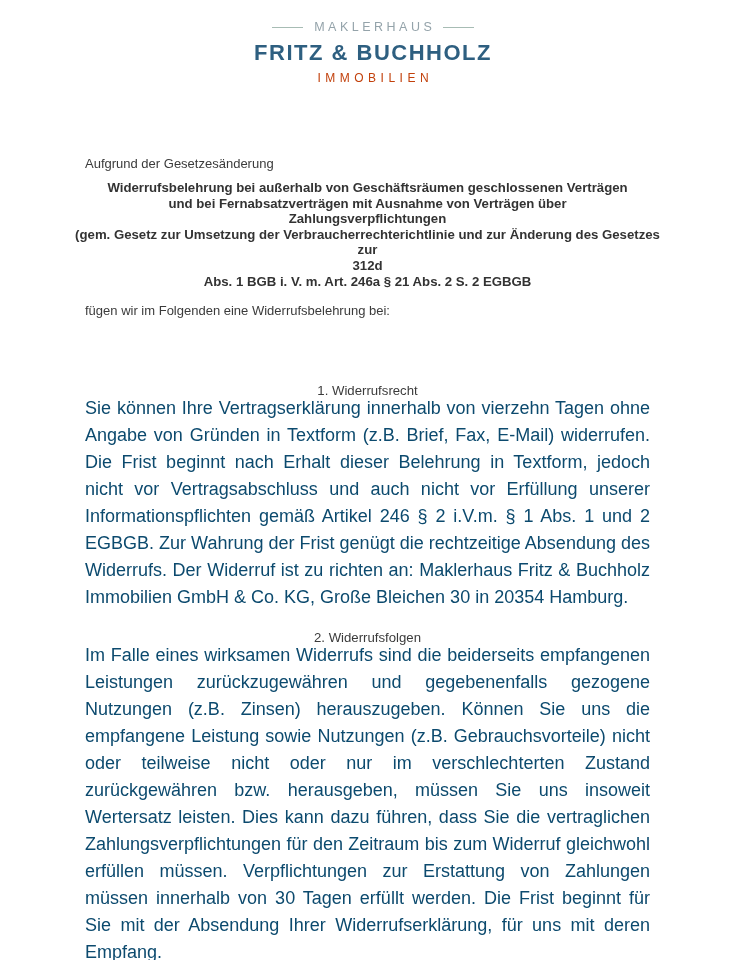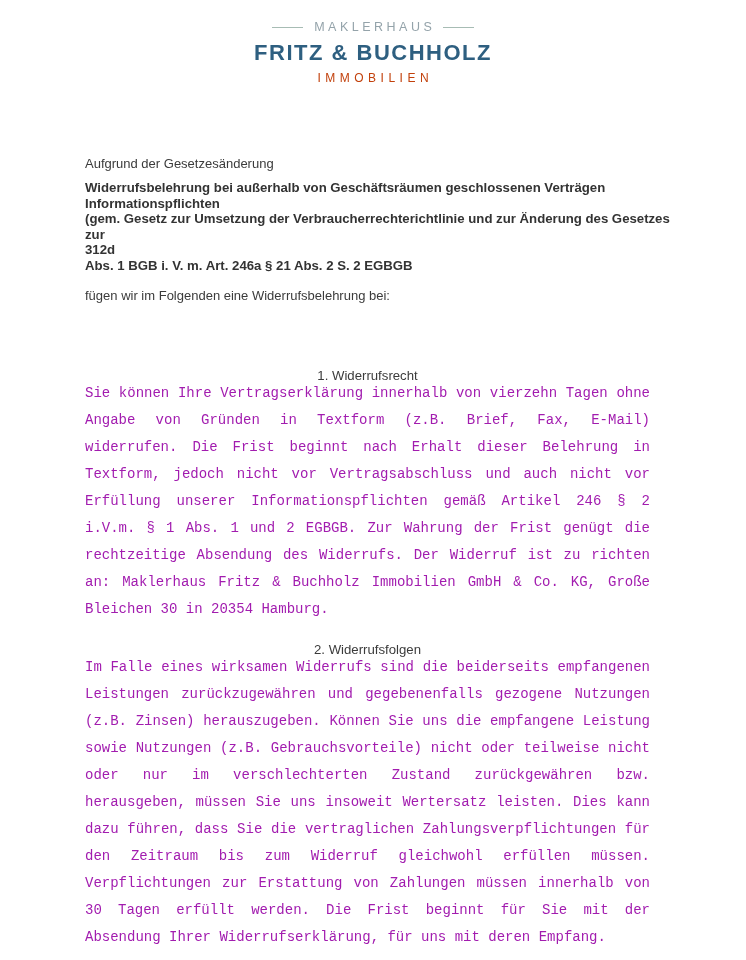--- a/index.html
+++ b/index.html
@@ -69,21 +69,21 @@
     font-size: 13px;
   }
   .intro {
     margin-top: 68px;
     line-height: 19px;
   }
   .doc-title {
     margin-top: 7px;
     display: flex;
     flex-direction: column;
-    align-items: flex-start;
+    align-items: center;
   }
   .doc-title .title-line {
     font-weight: 700;
     font-size: 13.2px;
     line-height: 15.6px;
     color: #333333;
     white-space: nowrap;
     text-align: center;
   }
   .lead {
@@ -96,23 +96,22 @@
     line-height: 19px;
     color: #3b3b3b;
   }
   .sec-1 .section-heading { margin-top: 61px; text-align: center; }
   .sec-2 .section-heading { margin-top: 17px; }
   .sec-3 .section-heading { margin-top: 20px; }
   .section-body {
     margin: -5px 0 0 0;
     text-align: justify;
     line-height: 27px;
-    font-size: 14px;
-    color: #a21caf;
-    font-family: Liberation Mono, monospace;
+    font-size: 18px;
+    color: #0c4a6e;
   }
 </style>
 </head>
 <body>
 
 <div class="page">
 
   <div class="logo">
     <div class="logo-top">
       <span class="logo-rule"></span>
@@ -122,21 +121,22 @@
     <div class="logo-name">FRITZ &amp; BUCHHOLZ</div>
     <div class="logo-bottom">IMMOBILIEN</div>
   </div>
 
   <div class="content">
 
     <div class="intro">Aufgrund der Gesetzesänderung</div>
 
     <div class="doc-title">
       <div class="title-line">Widerrufsbelehrung bei außerhalb von Geschäftsräumen geschlossenen Verträgen</div>
-      <div class="title-line">Informationspflichten</div>
+      <div class="title-line">und bei Fernabsatzverträgen mit Ausnahme von Verträgen über</div>
+      <div class="title-line">Zahlungsverpflichtungen</div>
       <div class="title-line">(gem. Gesetz zur Umsetzung der Verbraucherrechterichtlinie und zur Änderung des Gesetzes</div>
       <div class="title-line">zur</div>
       <div class="title-line">312d</div>
       <div class="title-line">Abs. 1 BGB i. V. m. Art. 246a § 21 Abs. 2 S. 2 EGBGB</div>
     </div>
 
     <div class="lead">fügen wir im Folgenden eine Widerrufsbelehrung bei:</div>
 
     <div class="section sec-1">
       <div class="section-heading">1. Widerrufsrecht</div>

